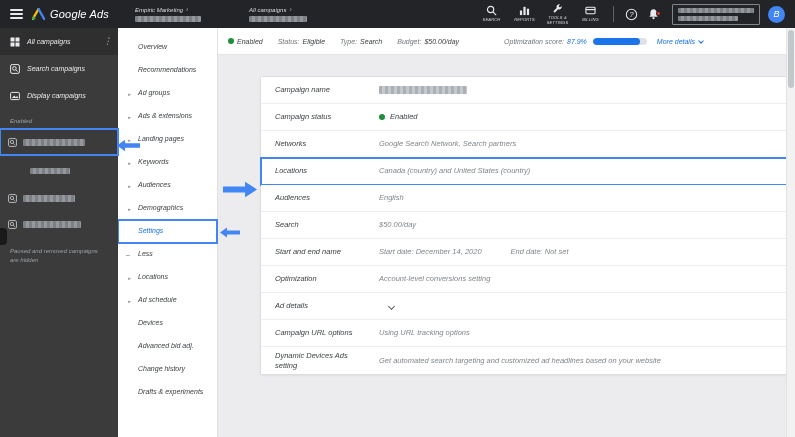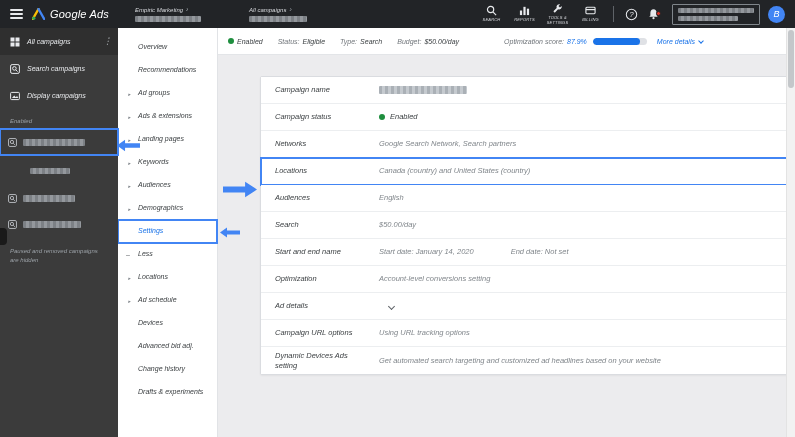--- a/index.html
+++ b/index.html
@@ -352,22 +352,22 @@
           <div class="srow">
             <div class="slabel">Search</div>
             <div class="svalue">
               <span>$50.00/day</span>
             </div>
             <span class="chev"></span>
           </div>
           <div class="srow">
             <div class="slabel">Start and end name</div>
             <div class="svalue">
-              <span>Start date: January 14, 2020</span>
-              <span style="margin-left: 32px;">End date: Not set</span>
+              <span>Start date: December 14, 2020</span>
+              <span style="margin-left: 24px;">End date: Not set</span>
             </div>
             <span class="chev"></span>
           </div>
           <div class="srow">
             <div class="slabel">Optimization</div>
             <div class="svalue">
               <span>Account-level conversions setting</span>
             </div>
             <span class="chev"></span>
           </div>

